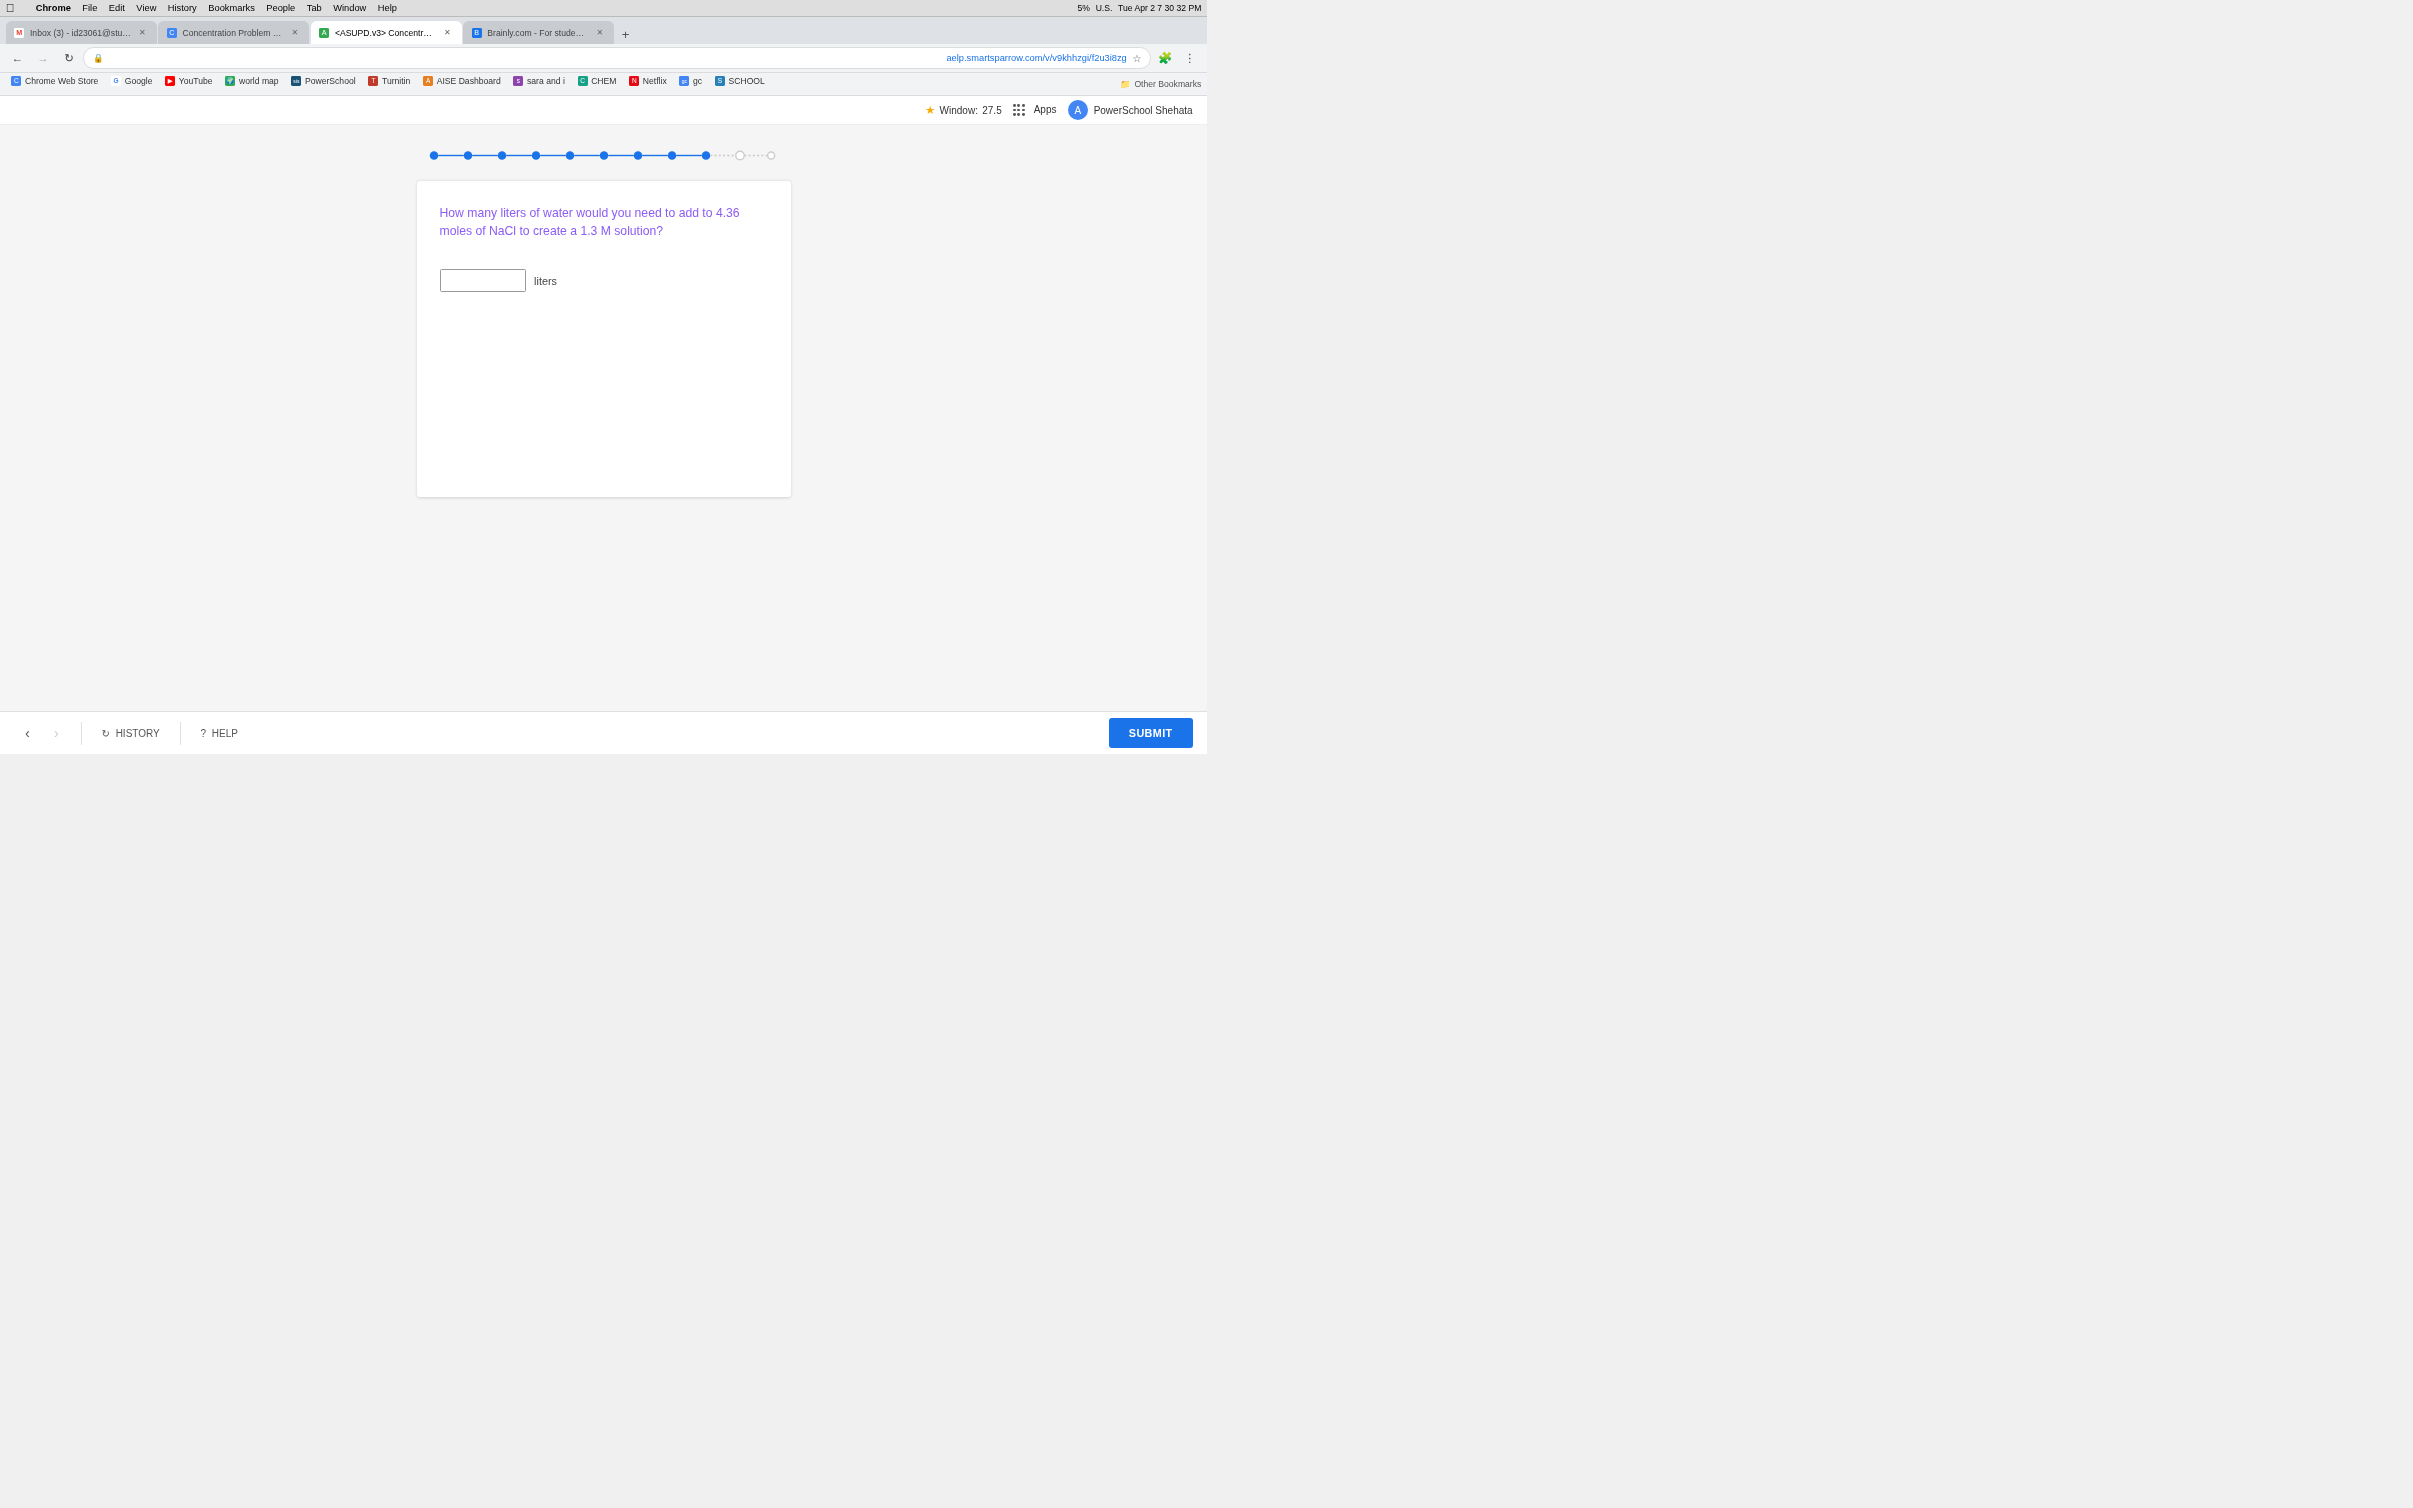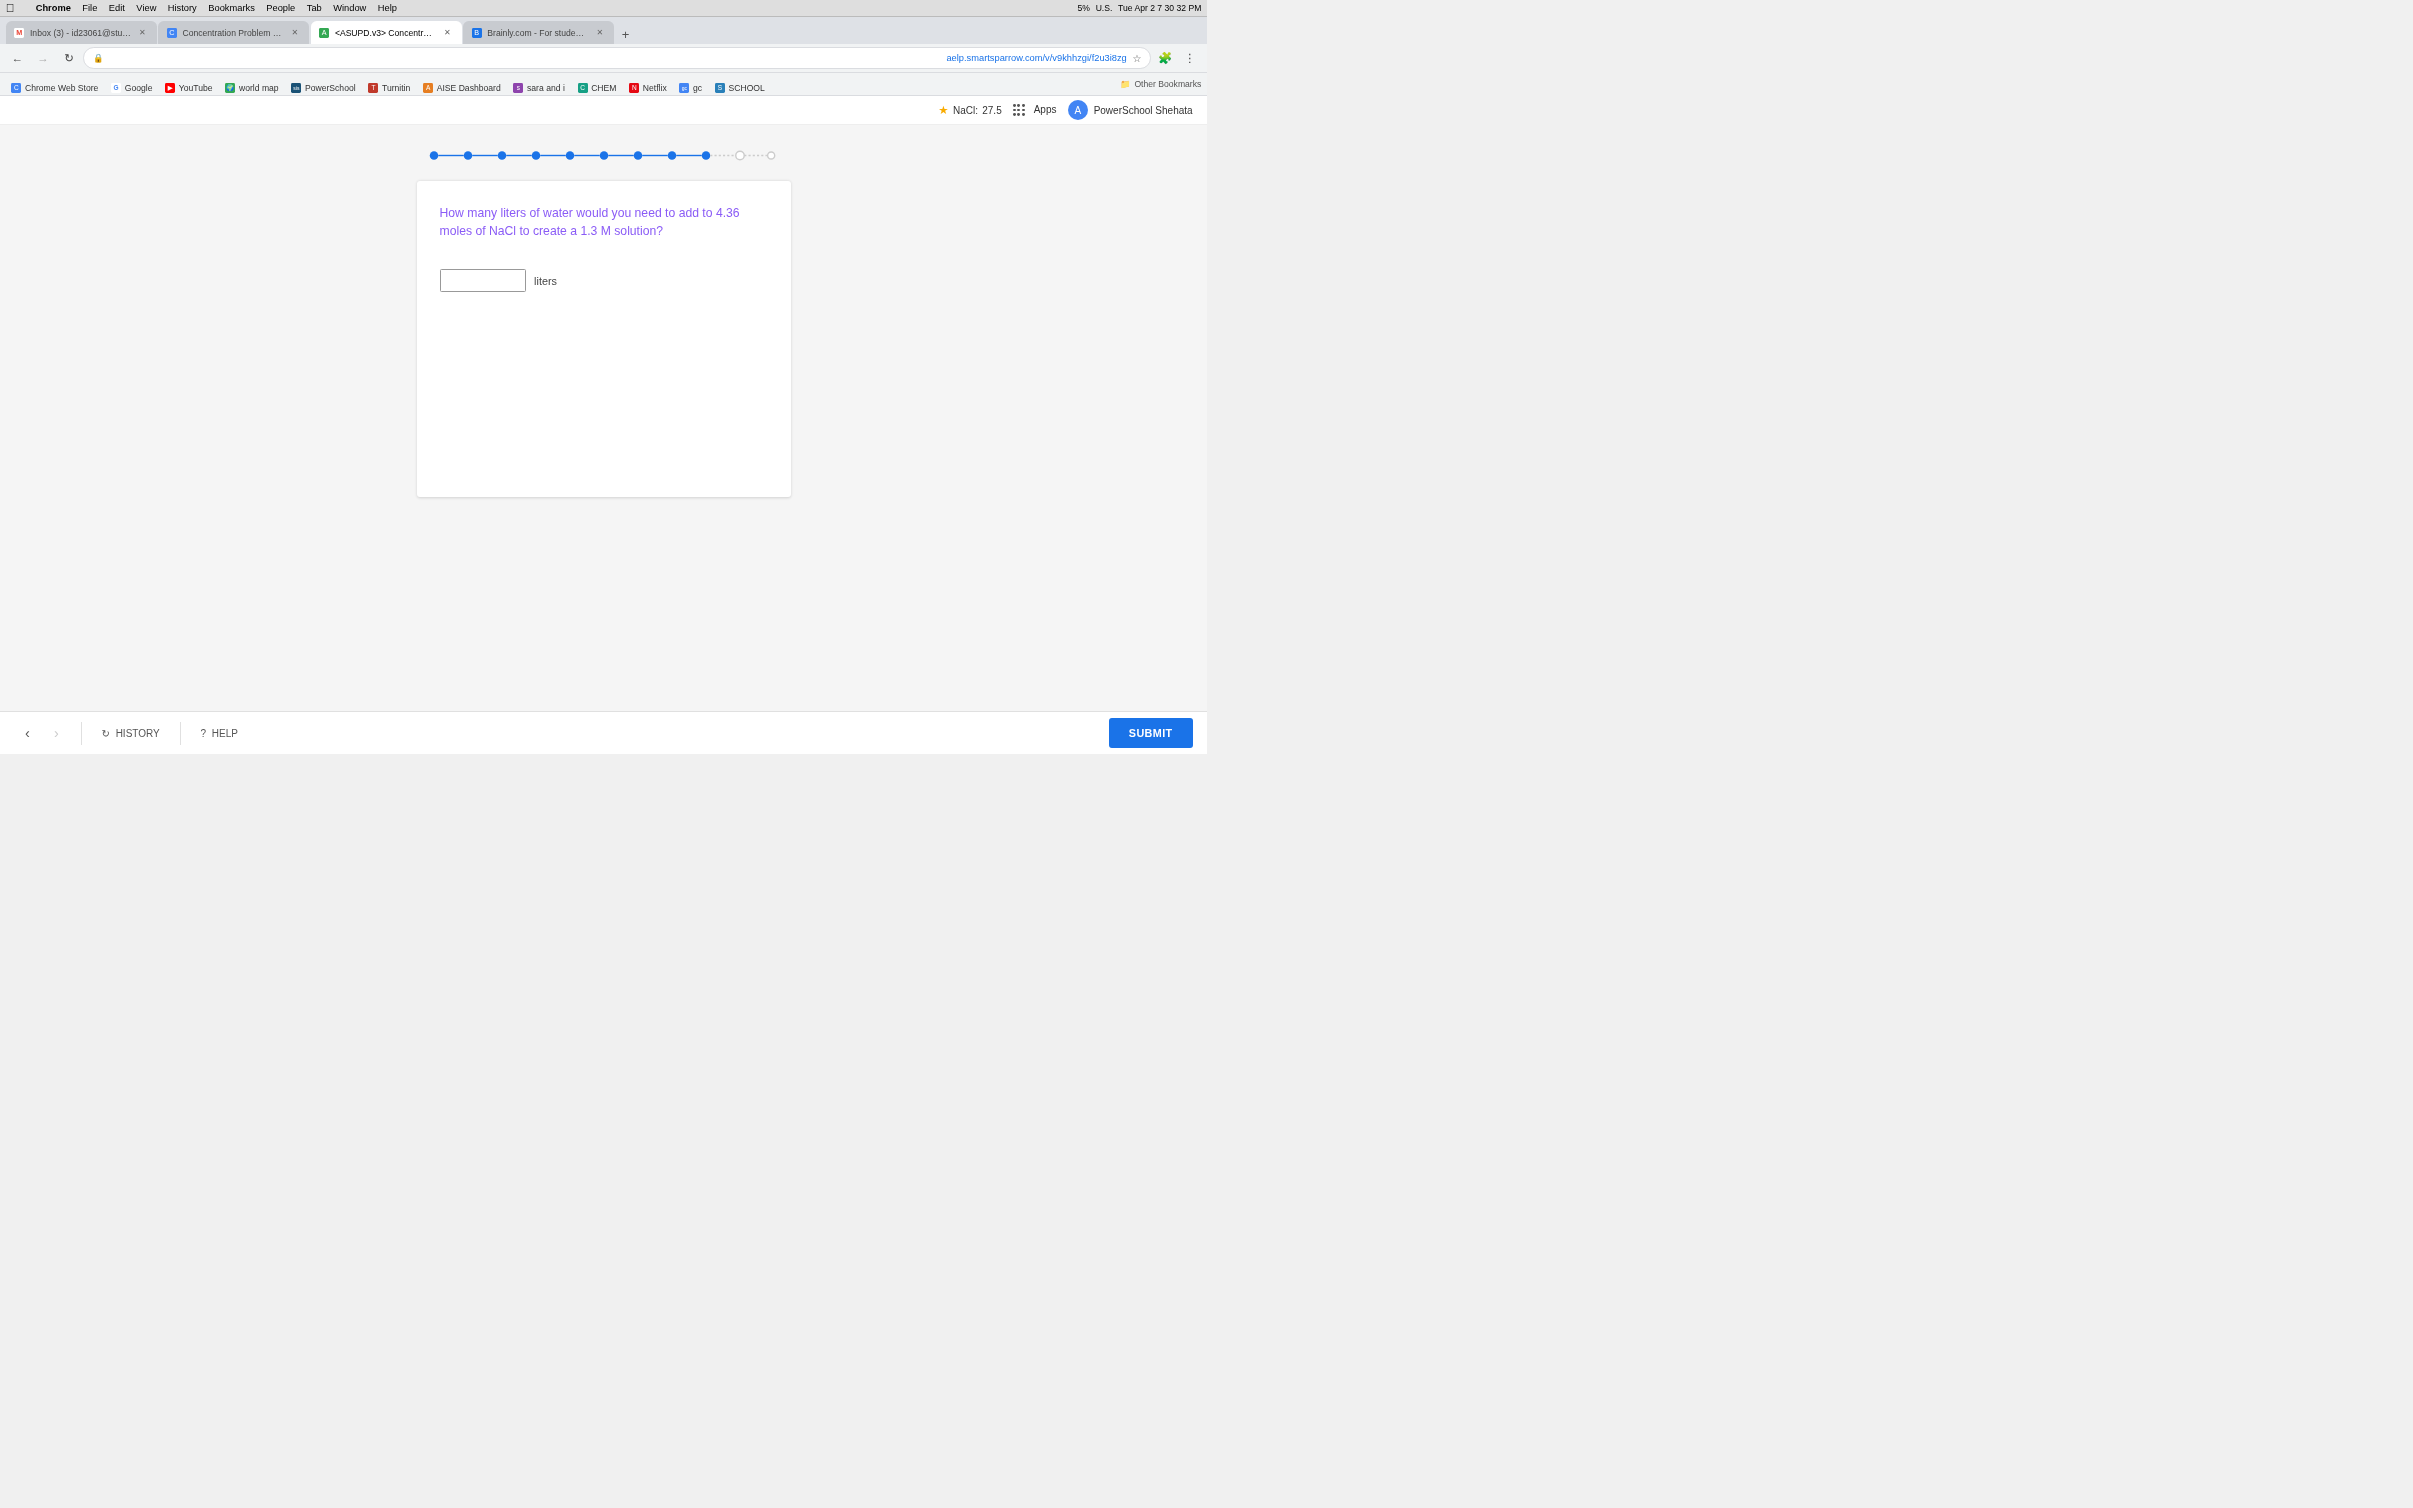--- a/index.html
+++ b/index.html
@@ -154,21 +154,21 @@
       align-items: center;
       padding: 0 5.7px;
       gap: 1.4px;
       border-bottom: 0.7px solid #dadce0;
       overflow: hidden;
     }
     .bookmark-item {
       height: 17px;
       padding: 0 5.7px;
       display: flex;
-      align-items: flex-end;
+      align-items: flex-start;
       gap: 3.6px;
       border-radius: 2.9px;
       font-size: 8.6px;
       cursor: pointer;
       white-space: nowrap;
       color: #333;
     }
     .bookmark-favicon {
       width: 10px;
       height: 10px;
@@ -507,21 +507,21 @@
       <span>📁</span>
       <span>Other Bookmarks</span>
     </div>
   </div>
 
   <div class="page-content">
 
     <div class="app-bar">
       <div class="score-badge">
         <span class="star-gold">★</span>
-        <span>NaCl:</span>
+        <span>Window:</span>
         <span>27.5</span>
       </div>
       <div class="apps-btn">
         <div class="apps-grid-icon">
           <div class="apps-grid-dot"></div>
             <div class="apps-grid-dot"></div>
             <div class="apps-grid-dot"></div>
           <div class="apps-grid-dot"></div>
             <div class="apps-grid-dot"></div>
             <div class="apps-grid-dot"></div>

